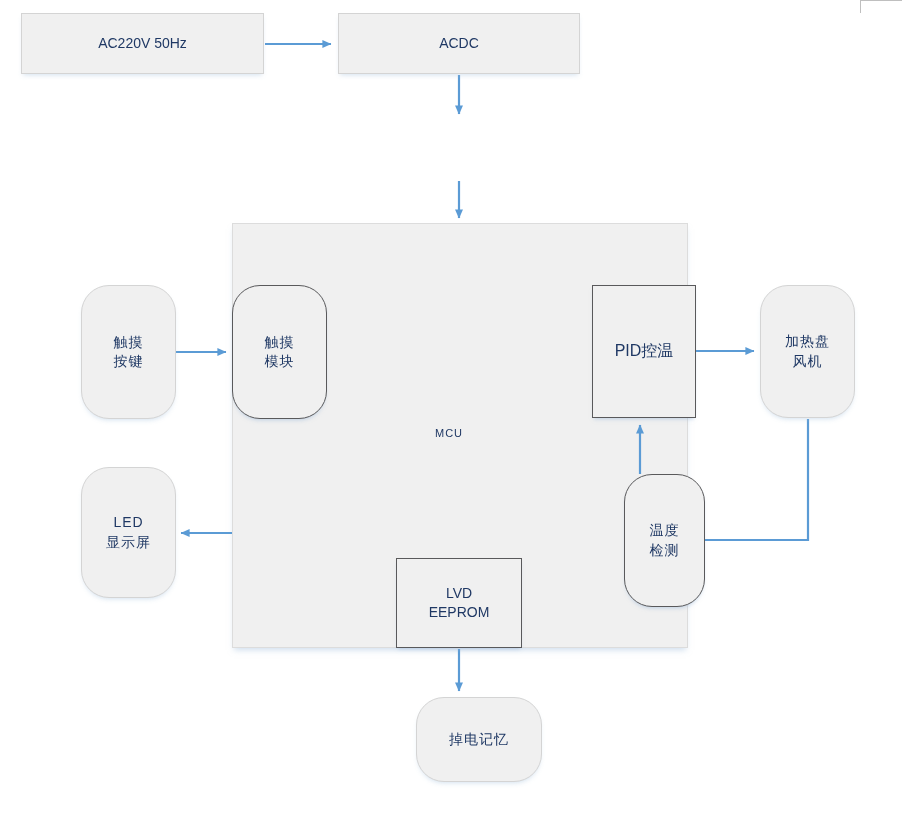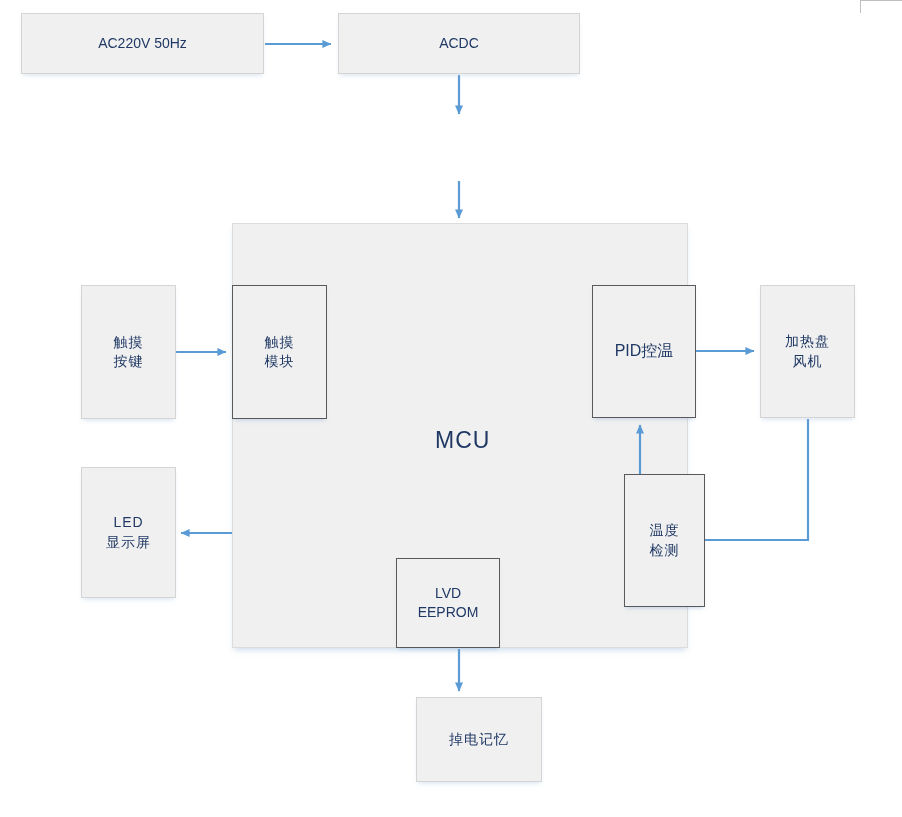--- a/index.html
+++ b/index.html
@@ -54,34 +54,34 @@
     box-sizing:border-box;
     background:#F0F0F0;
     border:1px solid #DCDCDC;
     box-shadow:0 4px 6px -2px rgba(160,190,220,.5);
     z-index:0;
   }
   #mcu-label{
     position:absolute;
     z-index:2;
     color:#1F3864;
-    font-size:23px;
+    font-size:11px;
     letter-spacing:1px;
     white-space:nowrap;
   }
   
   #page-corner{
     position:absolute;
     z-index:3;
     border-top:1.5px solid #BFBFBF;
     border-left:1.5px solid #BFBFBF;
   }
   .fs17{font-size:14px;}
   .fs16{font-size:16px;}
-  .cjk{letter-spacing:1px;}
+  .cjk{letter-spacing:1px;border-radius:28px;}
 </style>
 </head>
 <body>
 
 <div id="canvas">
 
   <svg id="wires" viewBox="0 0 902 817" width="902" height="817" xmlns="http://www.w3.org/2000/svg">
     <defs>
       <marker id="ah" markerWidth="10" markerHeight="10" refX="8.6" refY="4" orient="auto" markerUnits="userSpaceOnUse">
         <path d="M0,0 L9,4 L0,8 z" fill="#5B9BD5"></path>
@@ -130,21 +130,21 @@
     <span class="lbl">LED
 显示屏</span>
   </div>
 
   <div class="blk inner fs17 cjk" style="left:232px;top:285px;width:95px;height:134px;">
     <span class="lbl">触摸
 模块</span>
   </div>
 
 
-  <div class="blk inner fs17" style="left:396px;top:558px;width:104px;height:90px;">
+  <div class="blk inner fs17" style="left:396px;top:558px;width:126px;height:90px;">
     <span class="lbl">LVD
 EEPROM</span>
   </div>
 
   <div class="blk outer fs17 cjk" style="left:416px;top:697px;width:126px;height:85px;">
     <span class="lbl">掉电记忆</span>
   </div>
 
   <div class="blk inner fs16" style="left:592px;top:285px;width:104px;height:133px;">
     <span class="lbl">PID控温</span>

